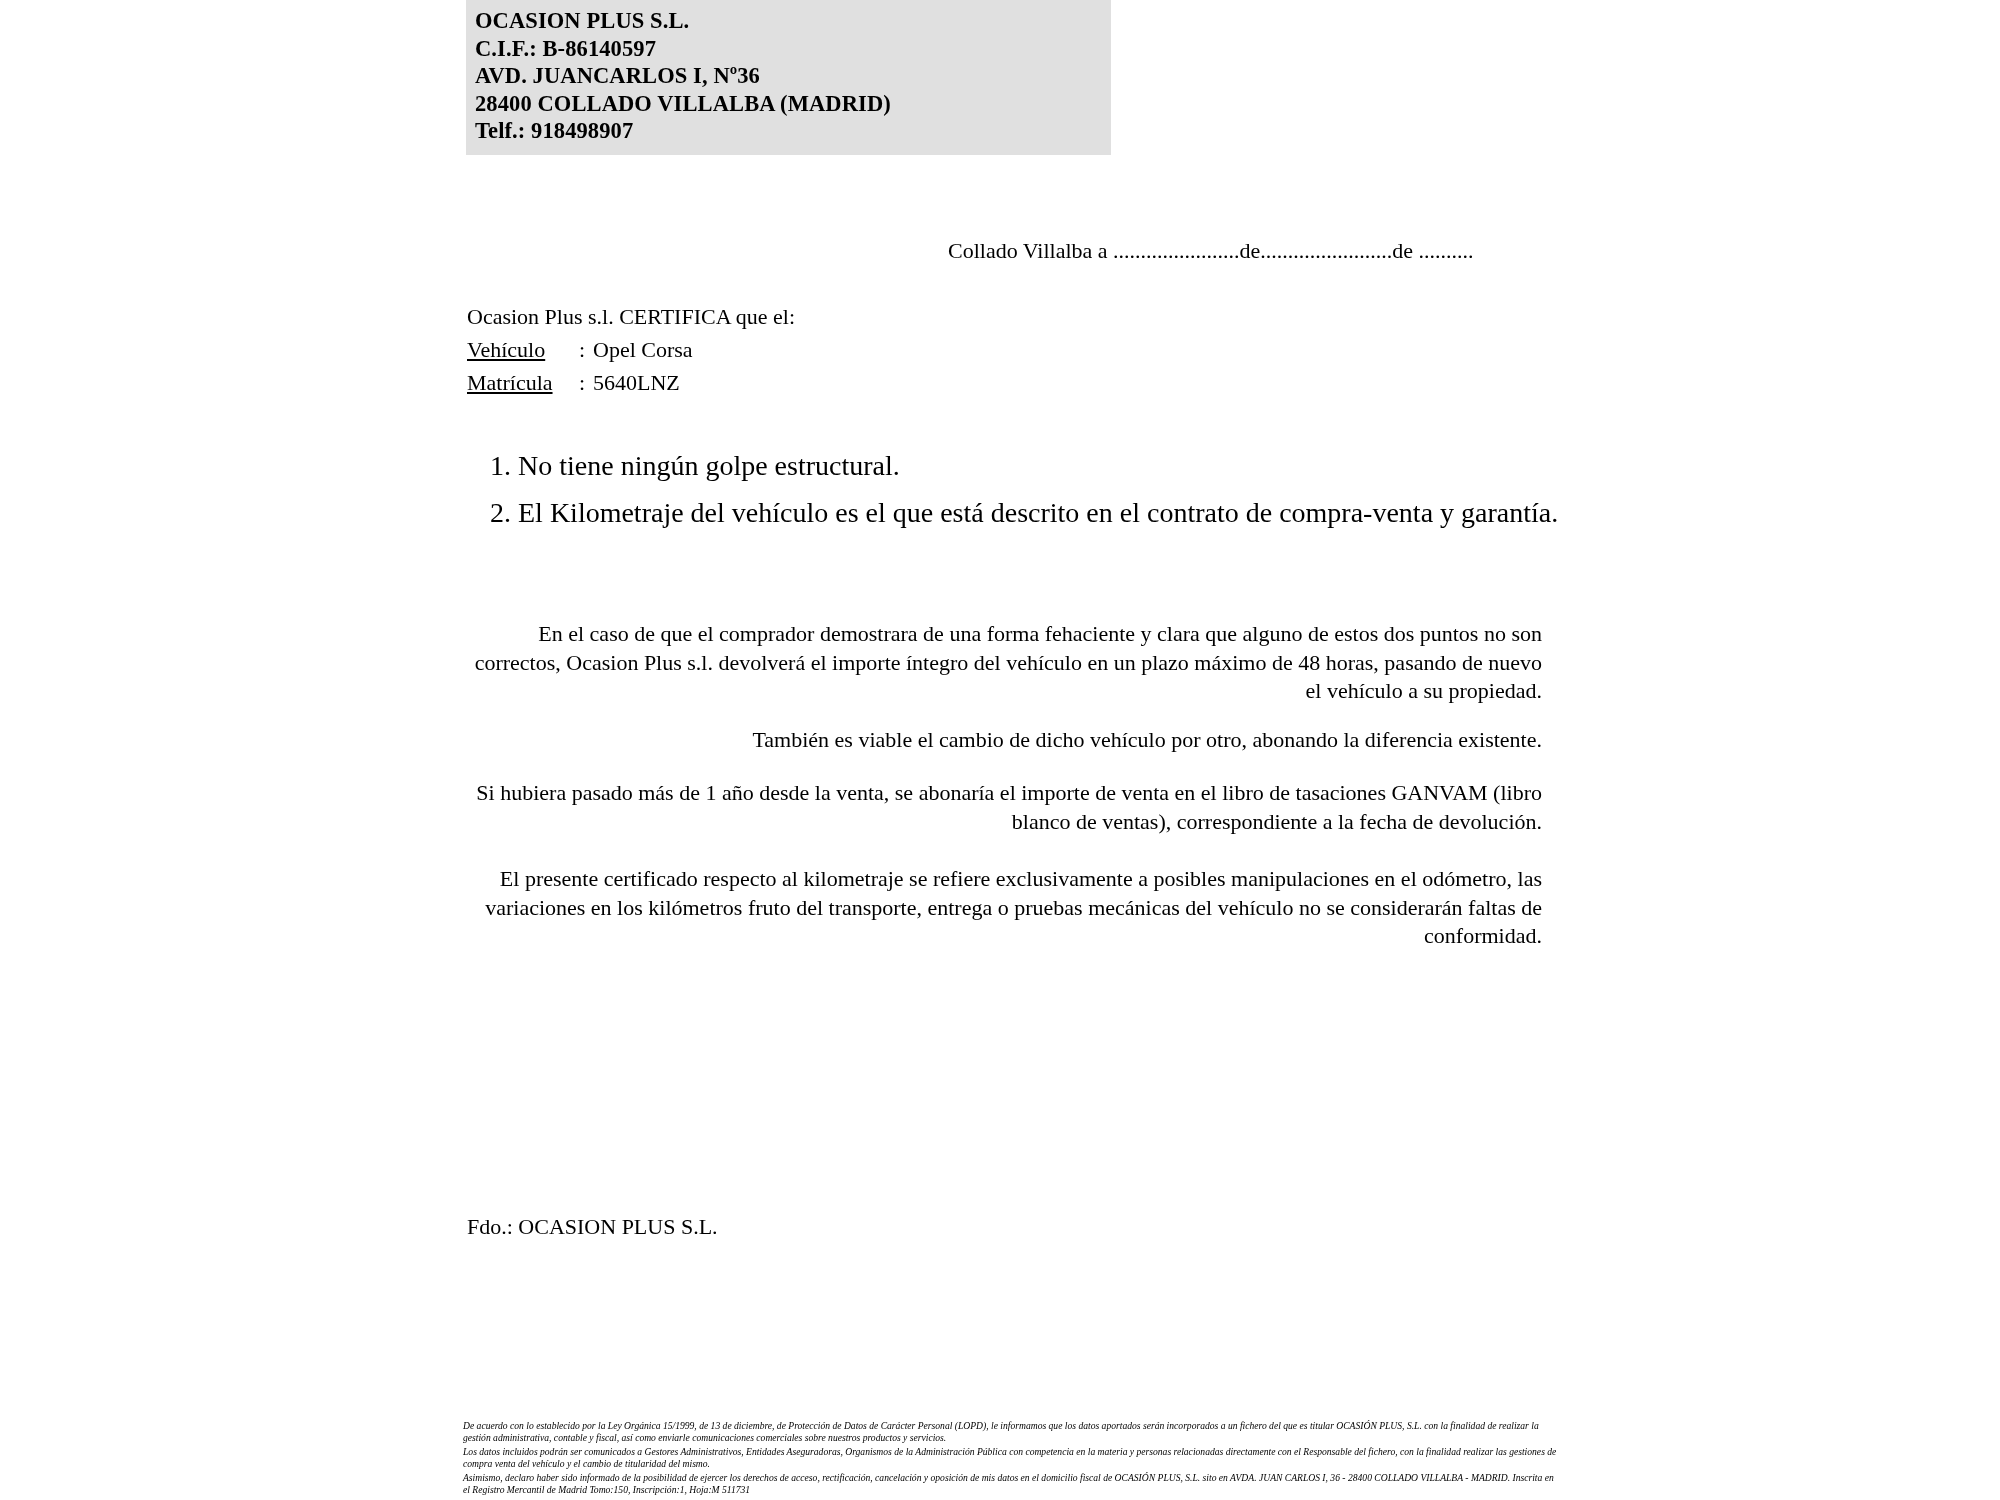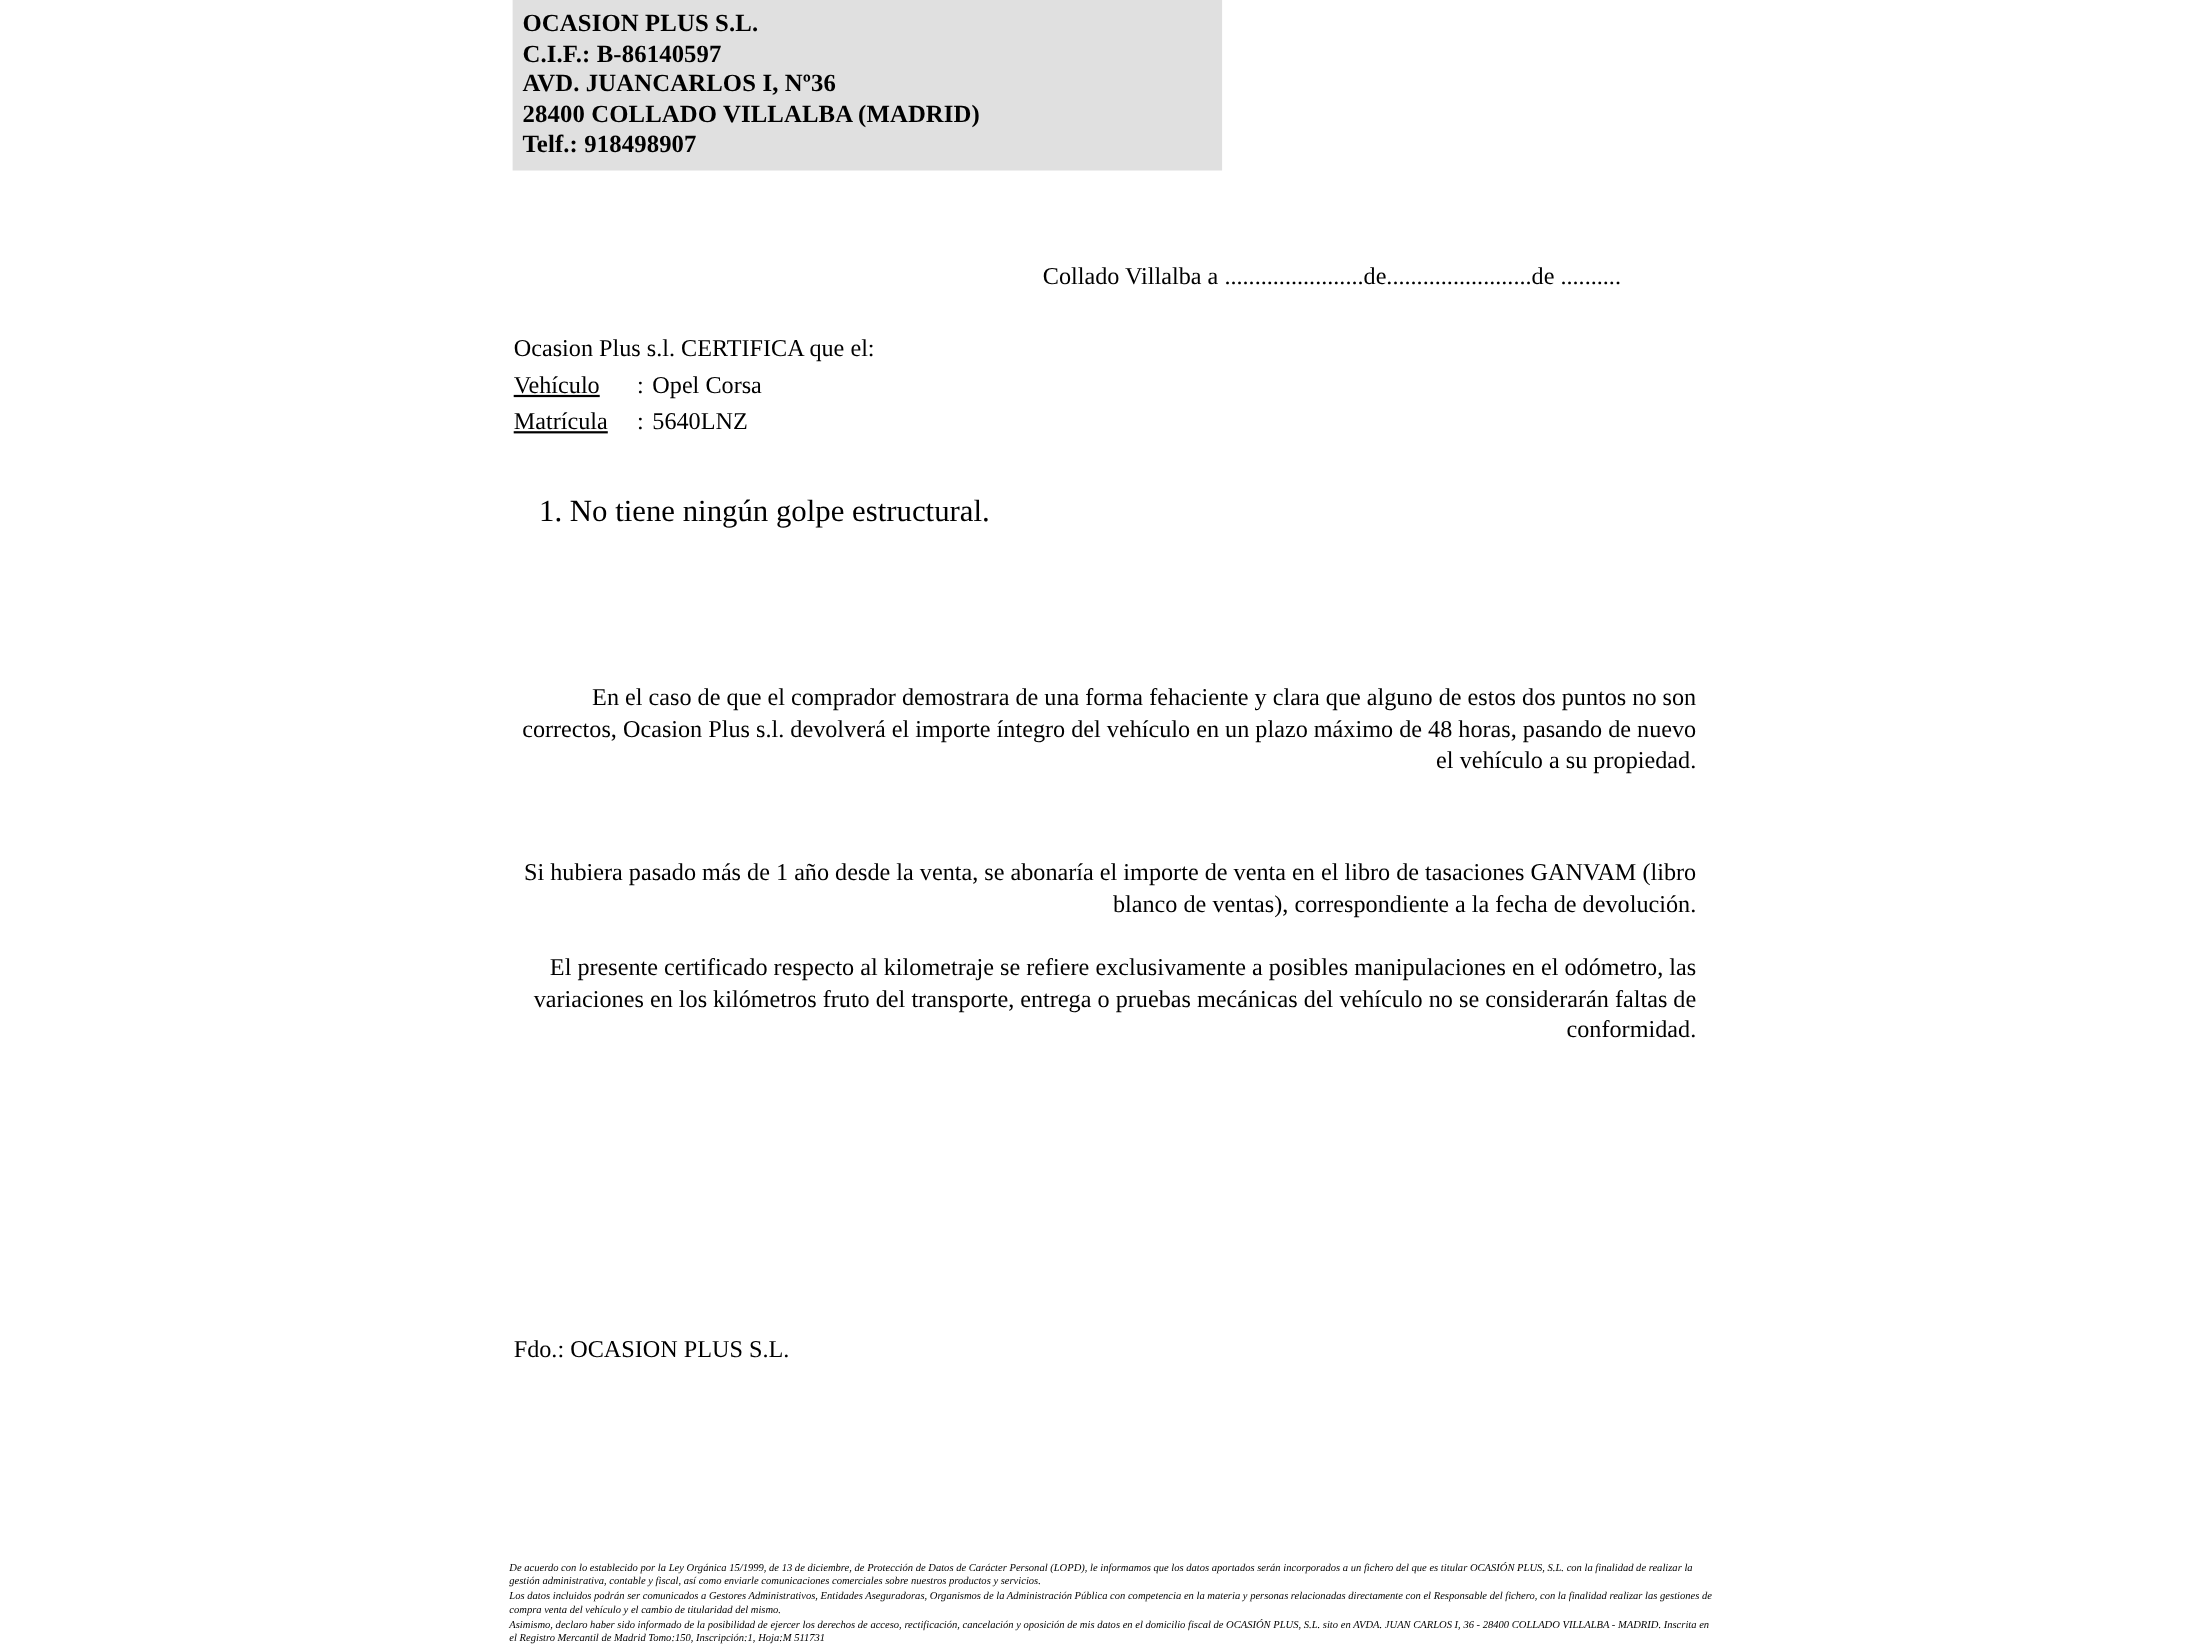--- a/index.html
+++ b/index.html
@@ -146,22 +146,24 @@
     <div class="cert-row">Ocasion Plus s.l. CERTIFICA que el:</div>
     <div class="cert-row">
       <span class="cert-label">Vehículo</span><span class="cert-sep">:</span><span>Opel Corsa</span>
     </div>
     <div class="cert-row">
       <span class="cert-label">Matrícula</span><span class="cert-sep">:</span><span>5640LNZ</span>
     </div>
   </div>
 
   <div class="point point-1">1. No tiene ningún golpe estructural.</div>
+  <div class="point point-2">2. El Kilometraje del vehículo es el que está descrito en el contrato de compra-venta y garantía.</div>
 
   <div class="para para-1">En el caso de que el comprador demostrara de una forma fehaciente y clara que alguno de estos dos puntos no son correctos, Ocasion Plus s.l. devolverá el importe íntegro del vehículo en un plazo máximo de 48 horas, pasando de nuevo el vehículo a su propiedad.</div>
+  <div class="para para-2">También es viable el cambio de dicho vehículo por otro, abonando la diferencia existente.</div>
   <div class="para para-3">Si hubiera pasado más de 1 año desde la venta, se abonaría el importe de venta en el libro de tasaciones GANVAM (libro blanco de ventas), correspondiente a la fecha de devolución.</div>
   <div class="para para-4">El presente certificado respecto al kilometraje se refiere exclusivamente a posibles manipulaciones en el odómetro, las variaciones en los kilómetros fruto del transporte, entrega o pruebas mecánicas del vehículo no se considerarán faltas de conformidad.</div>
 
   <div class="signature">Fdo.: OCASION PLUS S.L.</div>
 
   <div class="legal">
     <p>De acuerdo con lo establecido por la Ley Orgánica 15/1999, de 13 de diciembre, de Protección de Datos de Carácter Personal (LOPD), le informamos que los datos aportados serán incorporados a un fichero del que es titular OCASIÓN PLUS, S.L. con la finalidad de realizar la gestión administrativa, contable y fiscal, así como enviarle comunicaciones comerciales sobre nuestros productos y servicios.</p>
     <p>Los datos incluidos podrán ser comunicados a Gestores Administrativos, Entidades Aseguradoras, Organismos de la Administración Pública con competencia en la materia y personas relacionadas directamente con el Responsable del fichero, con la finalidad realizar las gestiones de compra venta del vehículo y el cambio de titularidad del mismo.</p>
     <p>Asimismo, declaro haber sido informado de la posibilidad de ejercer los derechos de acceso, rectificación, cancelación y oposición de mis datos en el domicilio fiscal de OCASIÓN PLUS, S.L. sito en AVDA. JUAN CARLOS I, 36 - 28400 COLLADO VILLALBA - MADRID. Inscrita en el Registro Mercantil de Madrid Tomo:150, Inscripción:1, Hoja:M 511731</p>
   </div>

